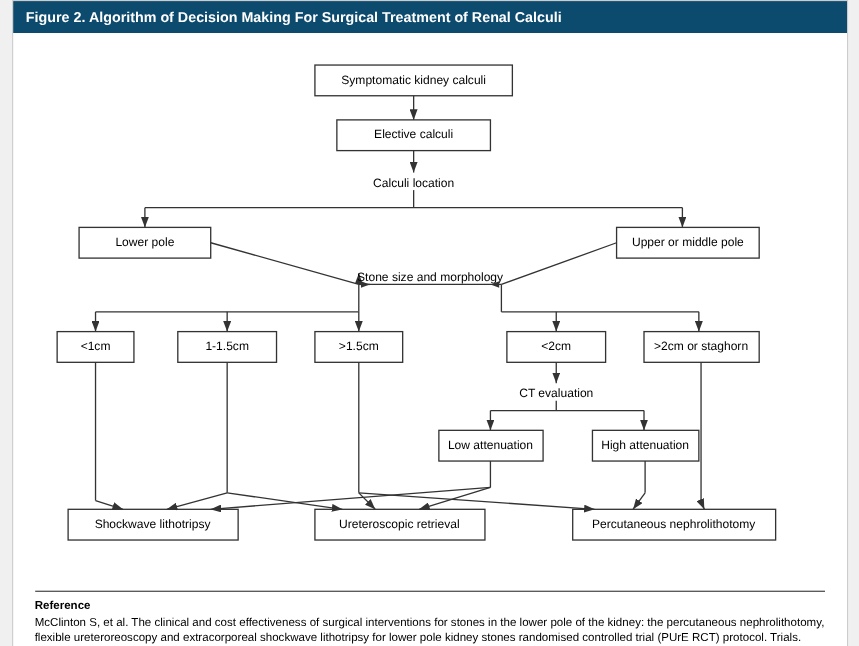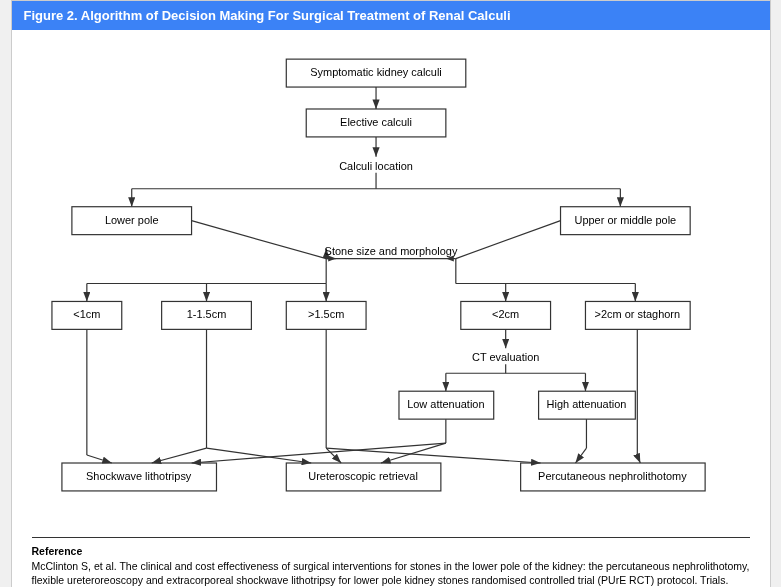--- a/index.html
+++ b/index.html
@@ -11,21 +11,21 @@
       justify-content: center;
       align-items: center;
       min-height: 100vh;
     }
     .figure-container {
       width: 760px;
       background: #fff;
       border: 1px solid #ccc;
     }
     .figure-header {
-      background: #3b82f6;
+      background: #0c4a6e;
       color: #fff;
       font-weight: bold;
       font-size: 13px;
       padding: 7px 12px;
     }
     .figure-body {
       padding: 16px 20px 10px;
       position: relative;
     }
     

